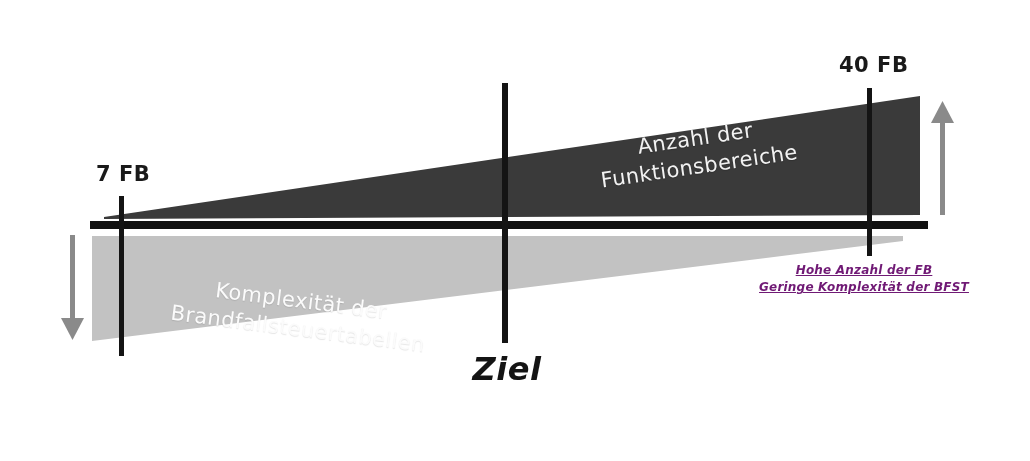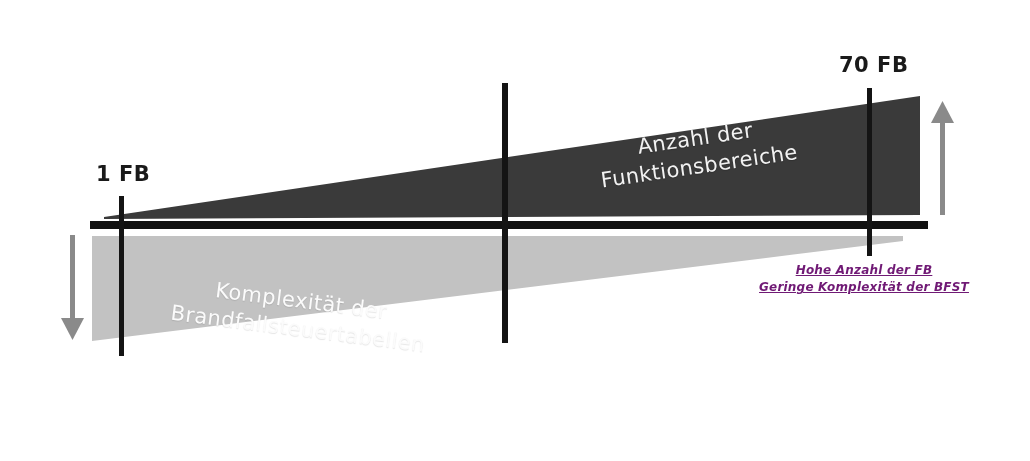--- a/index.html
+++ b/index.html
@@ -92,36 +92,37 @@
       <rect x="70" y="235" width="5" height="88" fill="#8a8a8a"></rect>
       <polygon points="61,318 84,318 72.5,340 " fill="#8a8a8a"></polygon>
     </g>
 
     <g>
       <rect x="940" y="118" width="5" height="97" fill="#8a8a8a"></rect>
       <polygon points="931,123 954,123 942.5,101 " fill="#8a8a8a"></polygon>
     </g>
   </svg>
 
-  <div class="lbl tick-label" style="left:96px; top:162px;">1 FB</div>
+  <div class="lbl tick-label" style="left:96px; top:162px;">7 FB</div>
 
-  <div class="lbl tick-label" style="left:839px; top:53px;">70 FB</div>
+  <div class="lbl tick-label" style="left:839px; top:53px;">40 FB</div>
 
   <div class="lbl inner-label align-center" style="left:595px; top:140px; transform: rotate(-8.3deg); transform-origin: left top;">
     <div>Anzahl der</div>
     <div>Funktionsbereiche</div>
   </div>
 
   <div class="lbl inner-label on-gray align-center" style="left:176px; top:272px; transform: rotate(7.2deg); transform-origin: left top;">
     <div>Komplexität der</div>
     <div>Brandfallsteuertabellen</div>
   </div>
 
   <div class="lbl corner-label align-center" style="left:22px; top:352px; width:310px;">
   </div>
 
   <div class="lbl corner-label align-center" style="left:700px; top:262px; width:328px;">
     <div>Hohe Anzahl der FB</div>
     <div>Geringe Komplexität der BFST</div>
   </div>
 
+  <div class="lbl goal-label align-center" style="left:437px; top:350px; width:140px;">Ziel</div>
 
 </div>
 
 </body></html>

